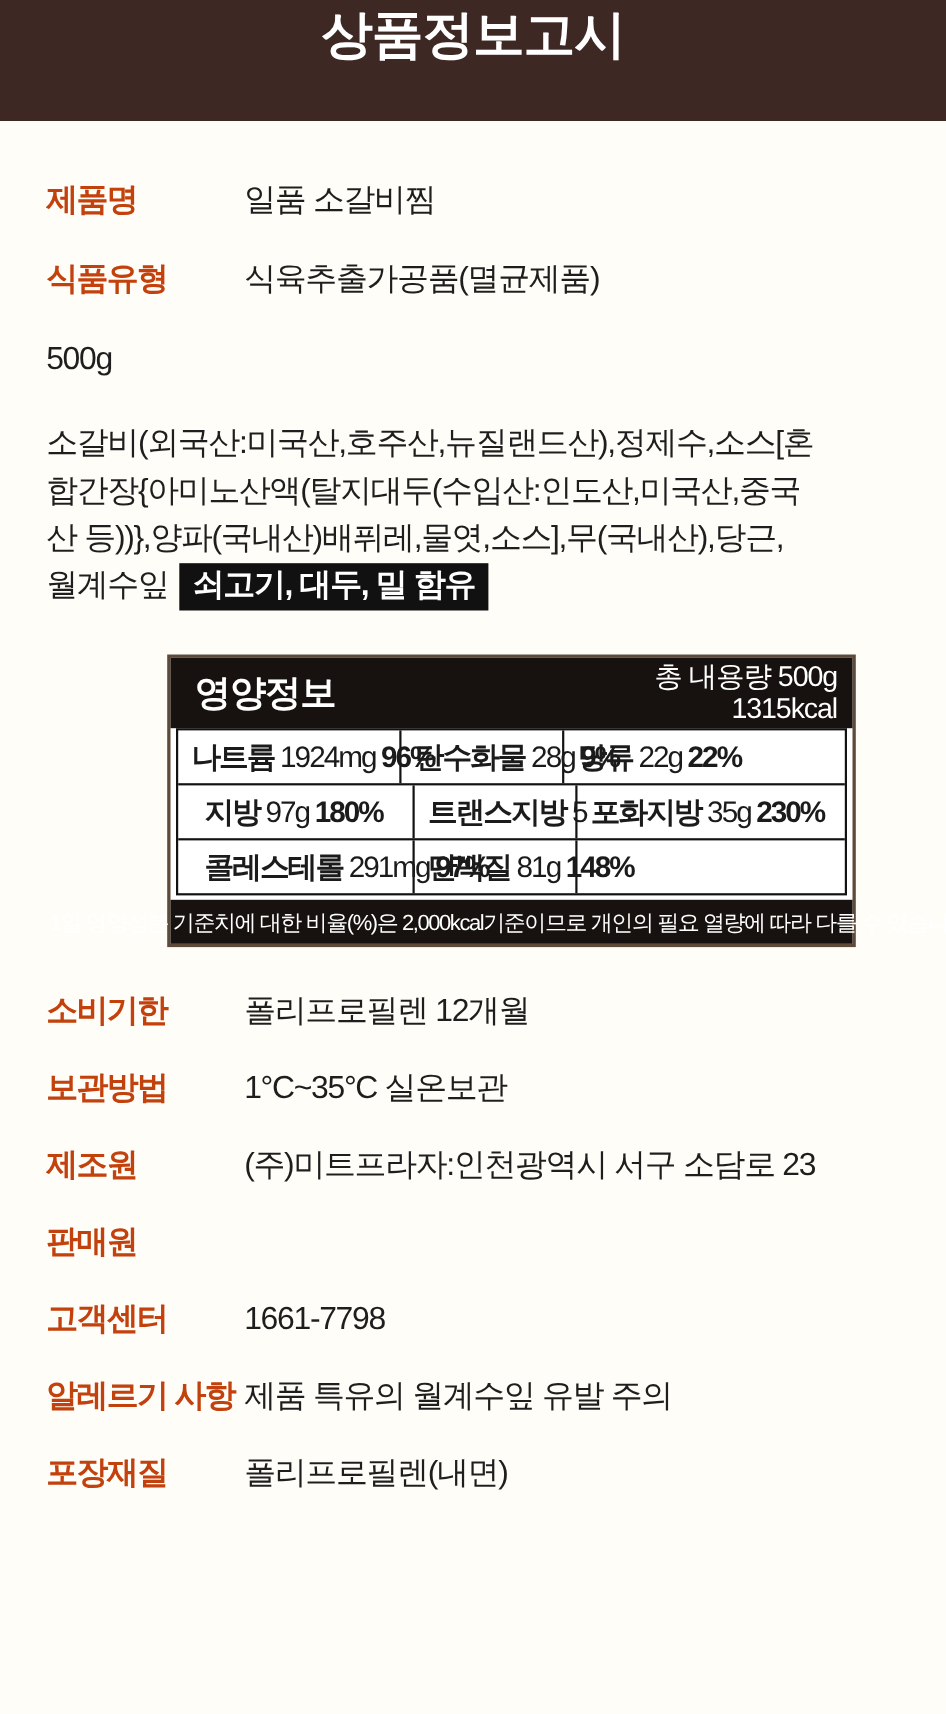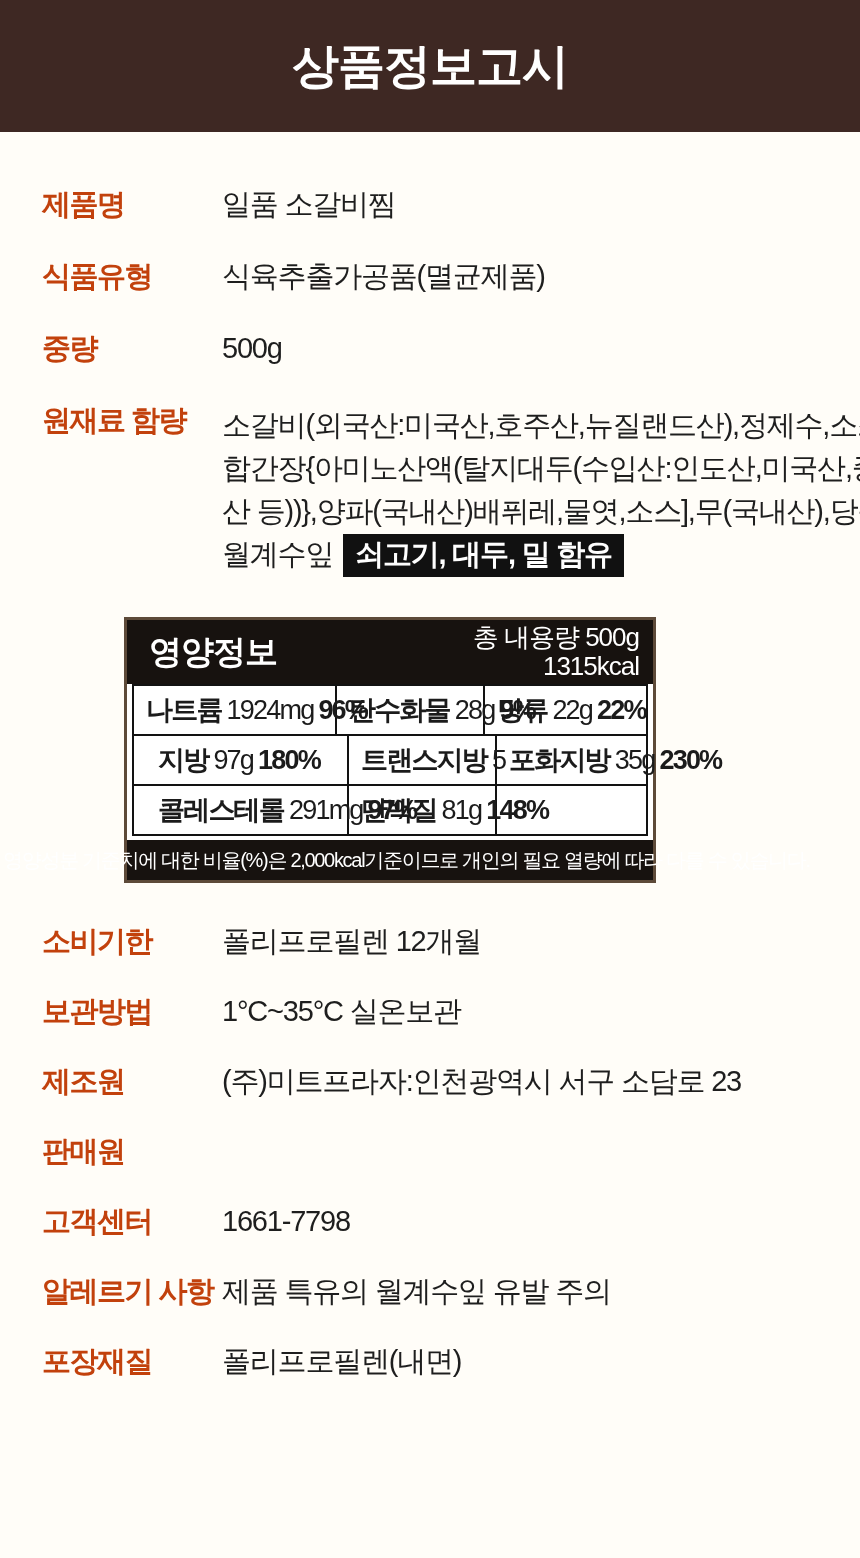--- a/index.html
+++ b/index.html
@@ -4,23 +4,23 @@
 <style>
   html,body{margin:0;padding:0;}
   body{
     width:860px;height:1558px;
     background:#FFFDF8;
     font-family:"Liberation Sans","DejaVu Sans",sans-serif;
     color:#1B1B1B;
     overflow:hidden;
   }
   .header-bar{
-    width:860px;height:132px;
+    width:860px;height:110px;
     background:#3E2823;
-    display:flex;align-items:center;justify-content:center;
+    display:flex;justify-content:center;
   }
   .page-title{
     color:#FFFFFF;font-size:47px;font-weight:700;letter-spacing:-1px;
   }
   .content{padding:0 18px 0 42px;}
   .rows-top{padding-top:56px;}
   .rows-bottom{padding-top:0;}
   .info-row{display:flex;align-items:flex-start;margin-bottom:40px;}
   .rows-bottom .info-row{margin-bottom:38px;}
   .info-label{
@@ -37,22 +37,22 @@
   .allergen-highlight{
     display:inline-block;
     background:#111111;color:#FFFFFF;
     font-weight:700;
     padding:4px 12px 7px 12px;
     margin-left:10px;
     line-height:32px;
   }
   
   .nutrition-table{
-    margin:18px 0 42px 82px;
-    width:532px;
+    margin:18px 0 42px 110px;
+    width:626px;
     border:3px solid #5D4A39;
     box-sizing:border-box;
     background:#FFFFFF;
   }
   .nut-header{
     background:#17120F;color:#FFFFFF;
     height:64px;
     display:flex;align-items:center;justify-content:space-between;
     padding:0 14px 0 22px;
   }
@@ -100,26 +100,24 @@
   <div class="rows-top">
     <div class="info-row">
       <div class="info-label">제품명</div>
       <div class="info-value">일품 소갈비찜</div>
     </div>
     <div class="info-row">
       <div class="info-label">식품유형</div>
       <div class="info-value">식육추출가공품(멸균제품)</div>
     </div>
     <div class="info-row">
-      <div class="info-label">중량</div>
       <div class="info-value">500g</div>
     </div>
 
     <div class="info-row ingredients">
-      <div class="info-label">원재료 함량</div>
       <div class="info-value">
         <span class="ing-line">소갈비(외국산:미국산,호주산,뉴질랜드산),정제수,소스[혼</span>
         <span class="ing-line">합간장{아미노산액(탈지대두(수입산:인도산,미국산,중국</span>
         <span class="ing-line">산 등))},양파(국내산)배퓌레,물엿,소스],무(국내산),당근,</span>
         <span class="ing-line"><span>월계수잎</span><span class="allergen-highlight">쇠고기, 대두, 밀 함유</span></span>
       </div>
     </div>
   </div>
 
   <div class="nutrition-table">

